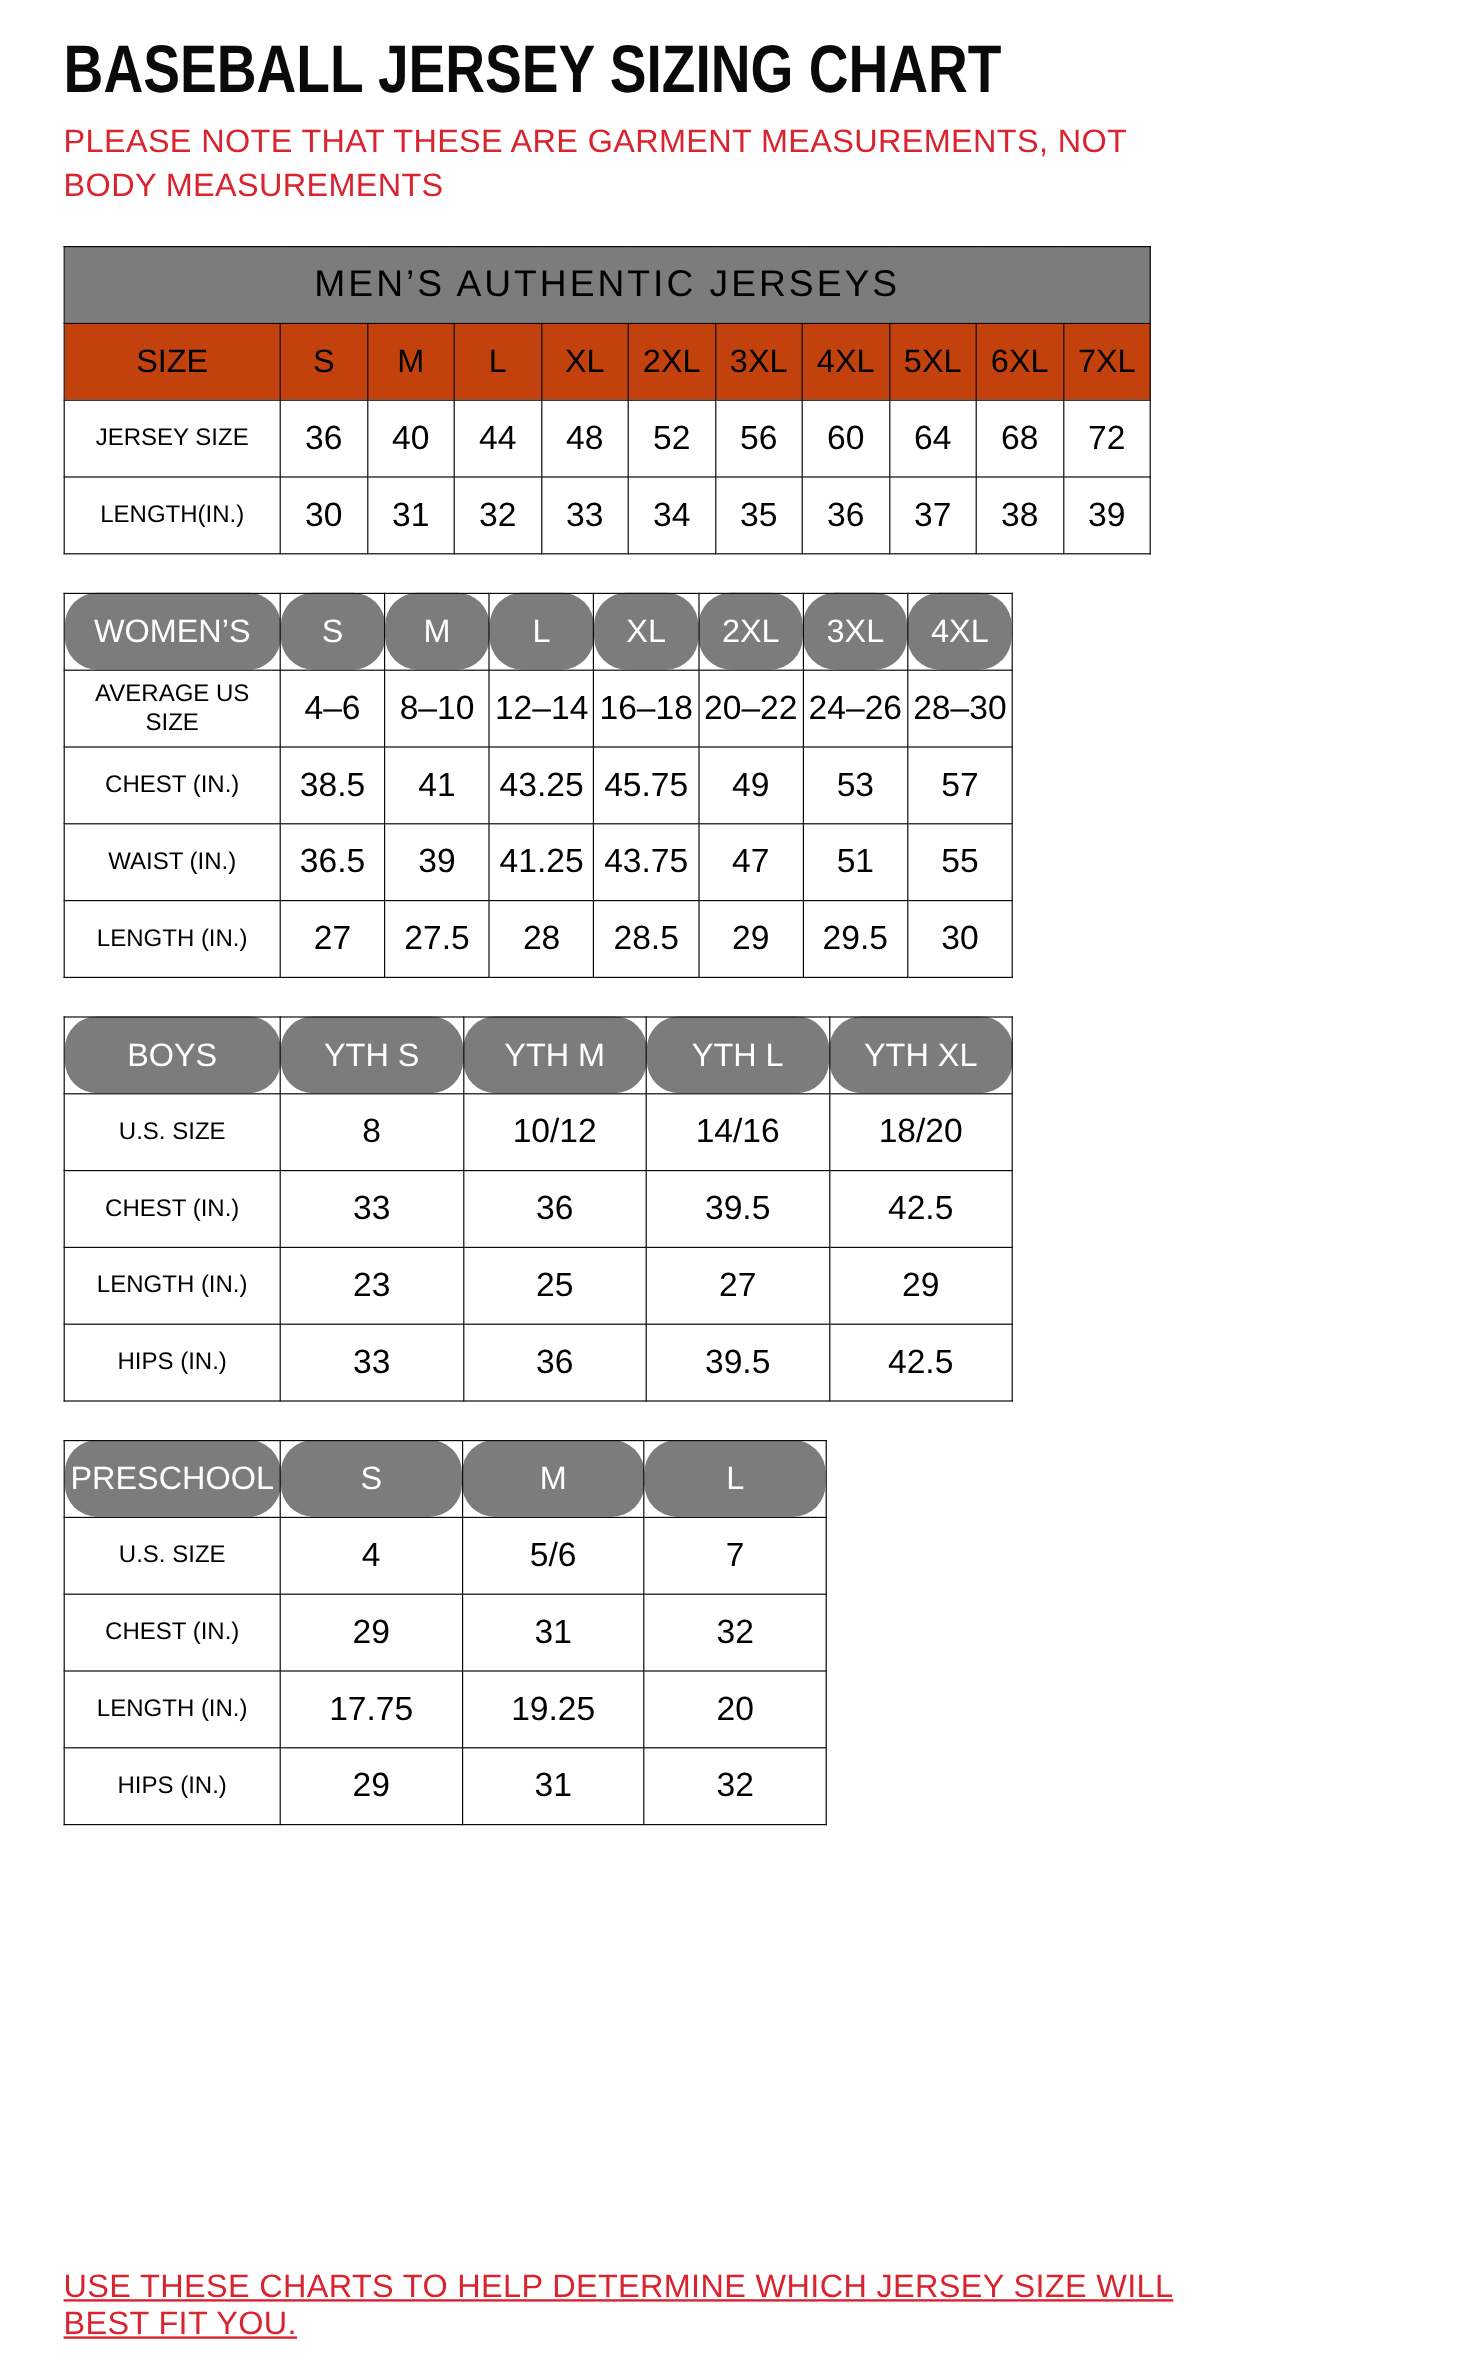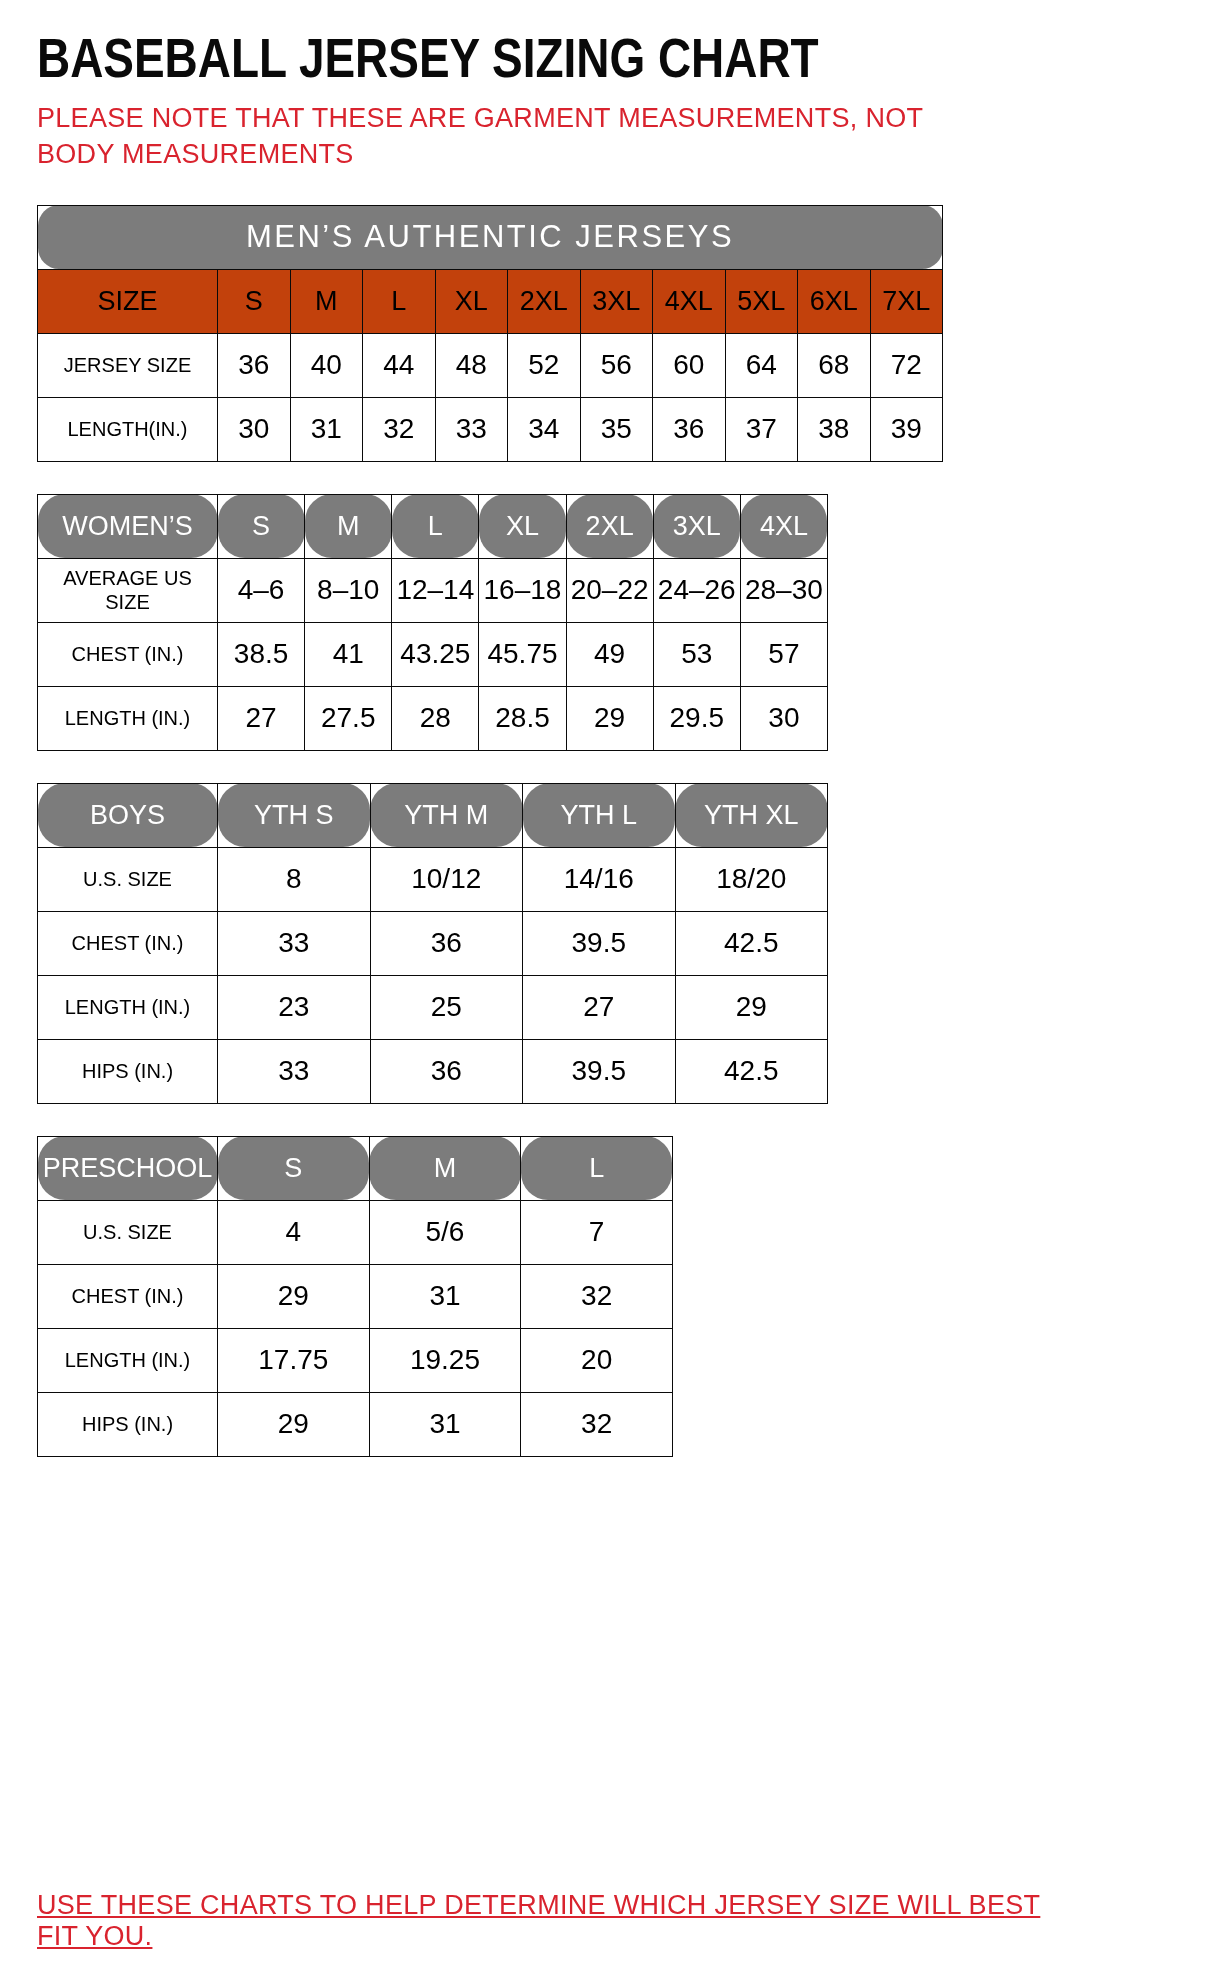--- a/index.html
+++ b/index.html
@@ -5,21 +5,21 @@
   * { box-sizing: border-box; margin: 0; padding: 0; }
   html, body { background: #ffffff; }
   body {
     width: 1220px;
     font-family: "Liberation Sans", sans-serif;
     color: #000;
   }
   .page {
     width: 1084px;
     min-height: 1974px;
-    padding: 26px 35px 22px 37px;
+    padding: 26px 35px 22px 53px;
     display: flex;
     flex-direction: column;
   }
   .page-title {
     font-size: 56px;
     font-weight: bold;
     letter-spacing: 0px;
     color: #0a0a0a;
     transform: scaleX(0.82);
     transform-origin: left center;
@@ -44,26 +44,25 @@
   table.size-table th, table.size-table td {
     border: 1px solid #0a0a0a;
     text-align: center;
     vertical-align: middle;
     height: 64px;
     padding: 6px 4px;
     font-weight: 400;
   }
   th.title-bar {
     background: var(--gray);
-    color: #ffffff;
+    color: #000000;
     font-size: 31px;
     letter-spacing: 2.5px;
     height: 62px;
     font-weight: 400;
-    border-radius: 21px;
   }
   tr.head-plain th { background: #c2410c; color: #000; font-size: 27px; }
   tr.head-gray th { background: var(--gray); color: #ffffff; font-size: 27px; border-radius: 27px; }
   td.row-label { font-size: 20px; line-height: 1.2; }
   td.size-value { font-size: 28px; }
   .footer {
     color: var(--red);
     font-size: 27px;
     letter-spacing: 0.3px;
     margin-top: auto;
@@ -176,20 +175,30 @@
             <td class="row-label">CHEST (IN.)</td>
             <td class="size-value">38.5</td>
             <td class="size-value">41</td>
             <td class="size-value">43.25</td>
             <td class="size-value">45.75</td>
             <td class="size-value">49</td>
             <td class="size-value">53</td>
             <td class="size-value">57</td>
           </tr>
           <tr>
+            <td class="row-label">WAIST (IN.)</td>
+            <td class="size-value">36.5</td>
+            <td class="size-value">39</td>
+            <td class="size-value">41.25</td>
+            <td class="size-value">43.75</td>
+            <td class="size-value">47</td>
+            <td class="size-value">51</td>
+            <td class="size-value">55</td>
+          </tr>
+          <tr>
             <td class="row-label">LENGTH (IN.)</td>
             <td class="size-value">27</td>
             <td class="size-value">27.5</td>
             <td class="size-value">28</td>
             <td class="size-value">28.5</td>
             <td class="size-value">29</td>
             <td class="size-value">29.5</td>
             <td class="size-value">30</td>
           </tr>
         </tbody>

